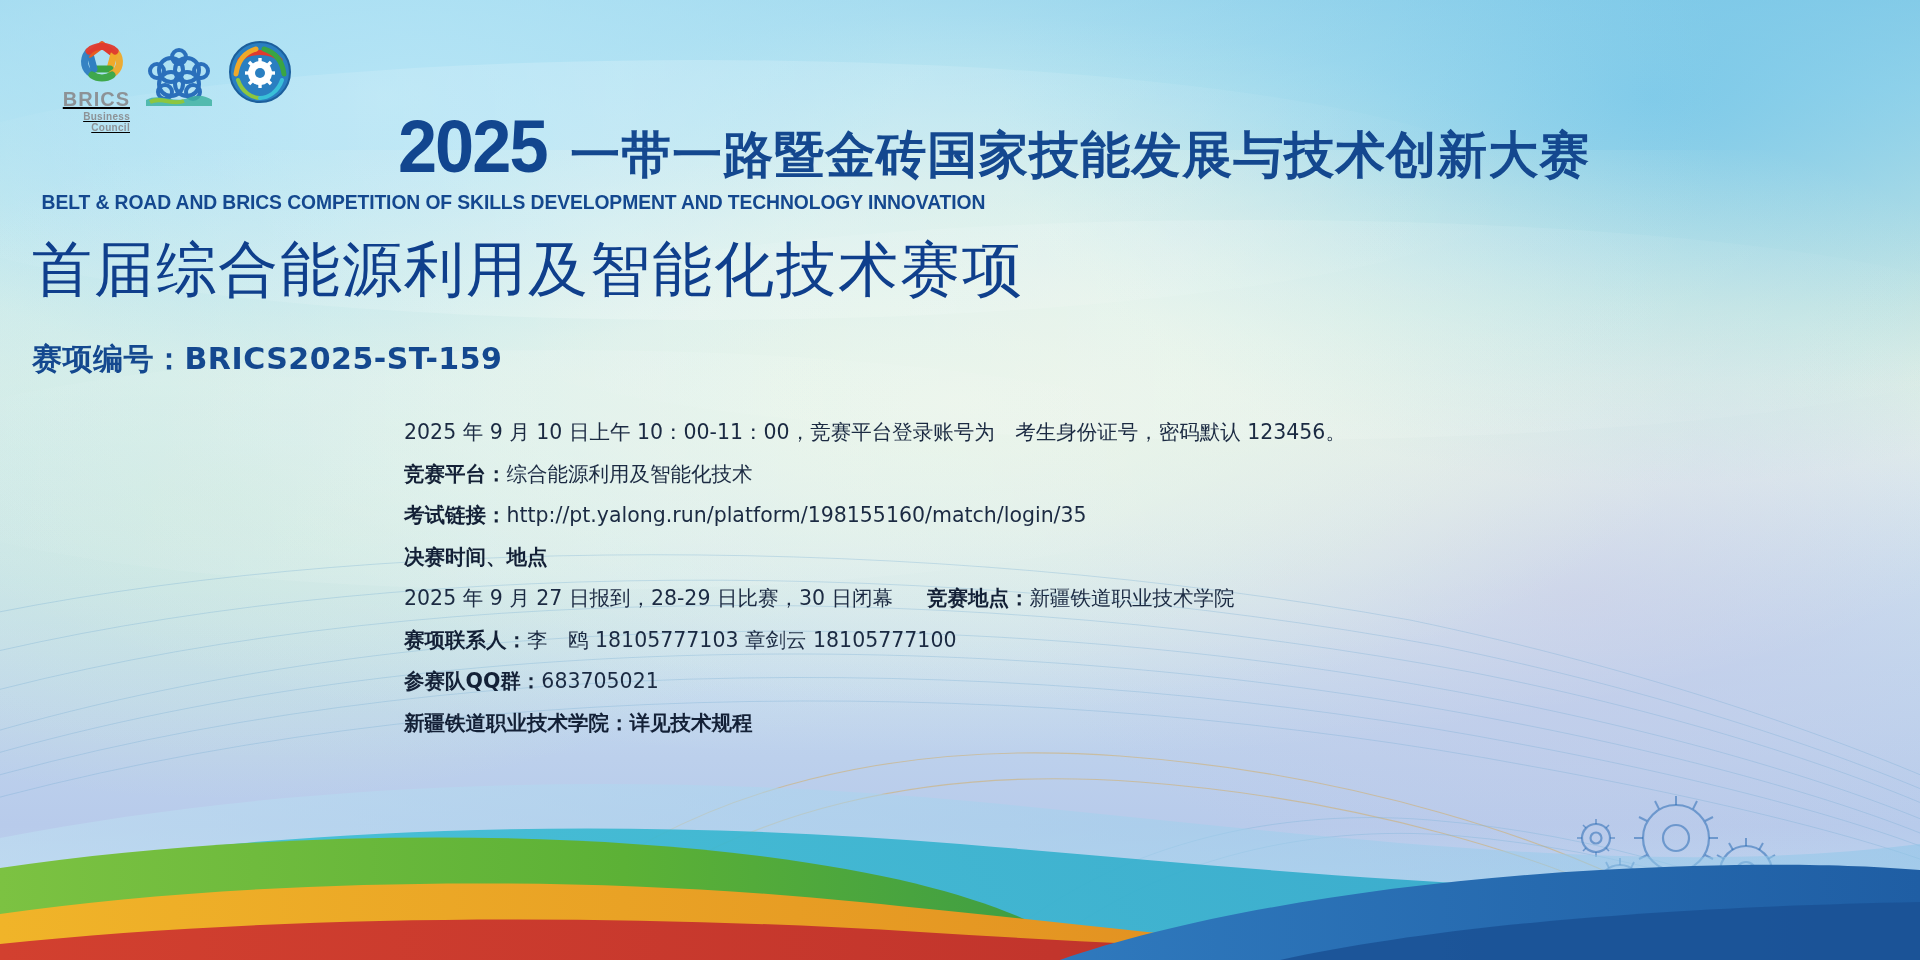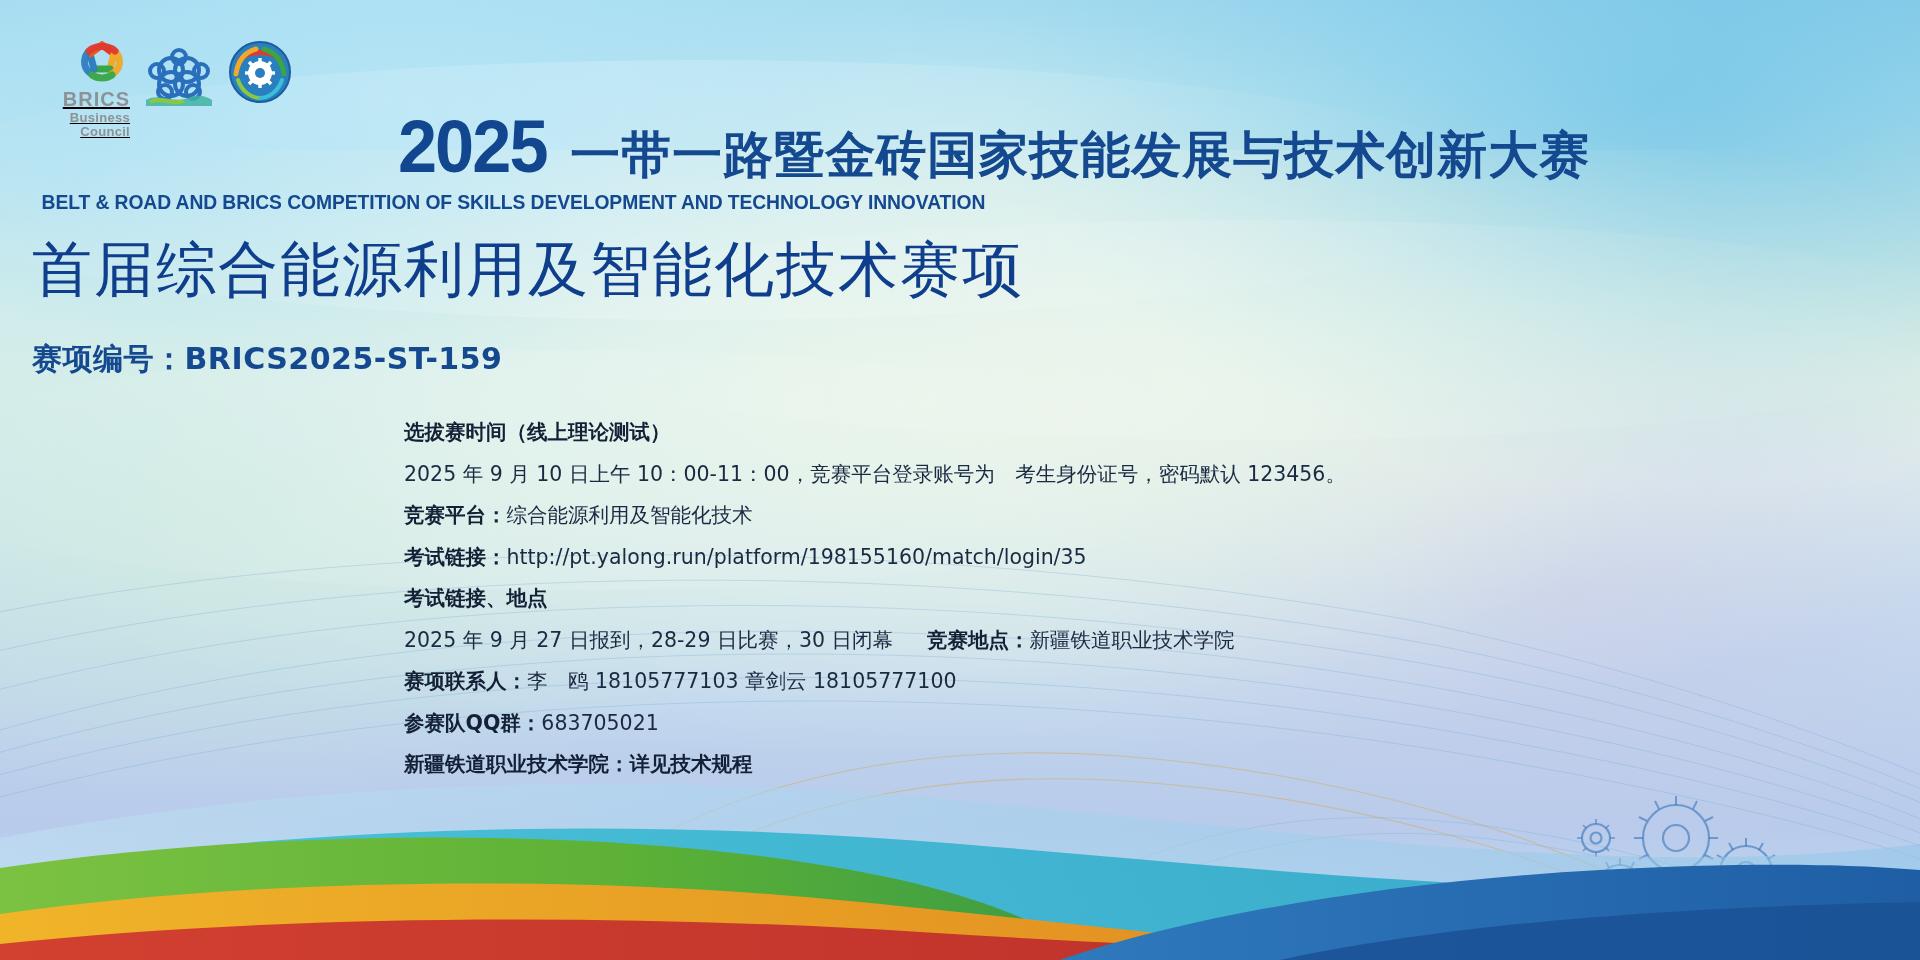--- a/index.html
+++ b/index.html
@@ -54,21 +54,21 @@
     font-weight: bold;
     font-size: 20px;
     letter-spacing: 1px;
     color: #8d9296;
     line-height: 1;
     margin-top: 1px;
   }
   .brics-sub {
     font-family: "Liberation Sans", sans-serif;
     font-weight: bold;
-    font-size: 13px;
+    font-size: 10px;
     letter-spacing: 0.3px;
     color: #8d9296;
     line-height: 1.1;
     margin-top: 2px;
   }
 
   
   .title-block {
     position: absolute;
     left: 0; top: 112px;
@@ -436,38 +436,35 @@
       <span class="year">2025</span>
       <span class="headline-cn">一带一路暨金砖国家技能发展与技术创新大赛</span>
     </div>
     <div class="headline-en">BELT &amp; ROAD AND BRICS COMPETITION OF SKILLS DEVELOPMENT AND TECHNOLOGY INNOVATION</div>
     <div class="subject-cn">首届综合能源利用及智能化技术赛项</div>
     <div class="event-code">赛项编号：BRICS2025-ST-159</div>
   </div>
 
   <div class="info">
 
-    <div class="info-row">
-      <span class="b">选拔赛时间（线上理论测试）</span>
-    </div>
 
     <div class="info-row">
       <span class="n">2025 年 9 月 10 日上午 10：00-11：00，竞赛平台登录账号为　考生身份证号，密码默认 123456。</span>
     </div>
 
     <div class="info-row">
       <span class="b">竞赛平台：</span><span class="n">综合能源利用及智能化技术</span>
     </div>
 
     <div class="info-row">
       <span class="b">考试链接：</span><span class="n">http://pt.yalong.run/platform/198155160/match/login/35</span>
     </div>
 
     <div class="info-row">
-      <span class="b">考试链接、地点</span>
+      <span class="b">决赛时间、地点</span>
     </div>
 
     <div class="info-row">
       <span class="n">2025 年 9 月 27 日报到，28-29 日比赛，30 日闭幕</span><span class="gap-md"></span><span class="b">竞赛地点：</span><span class="n">新疆铁道职业技术学院</span>
     </div>
 
 
     <div class="info-row">
       <span class="b">赛项联系人：</span><span class="n">李　鸥 18105777103  章剑云 18105777100</span>
     </div>

